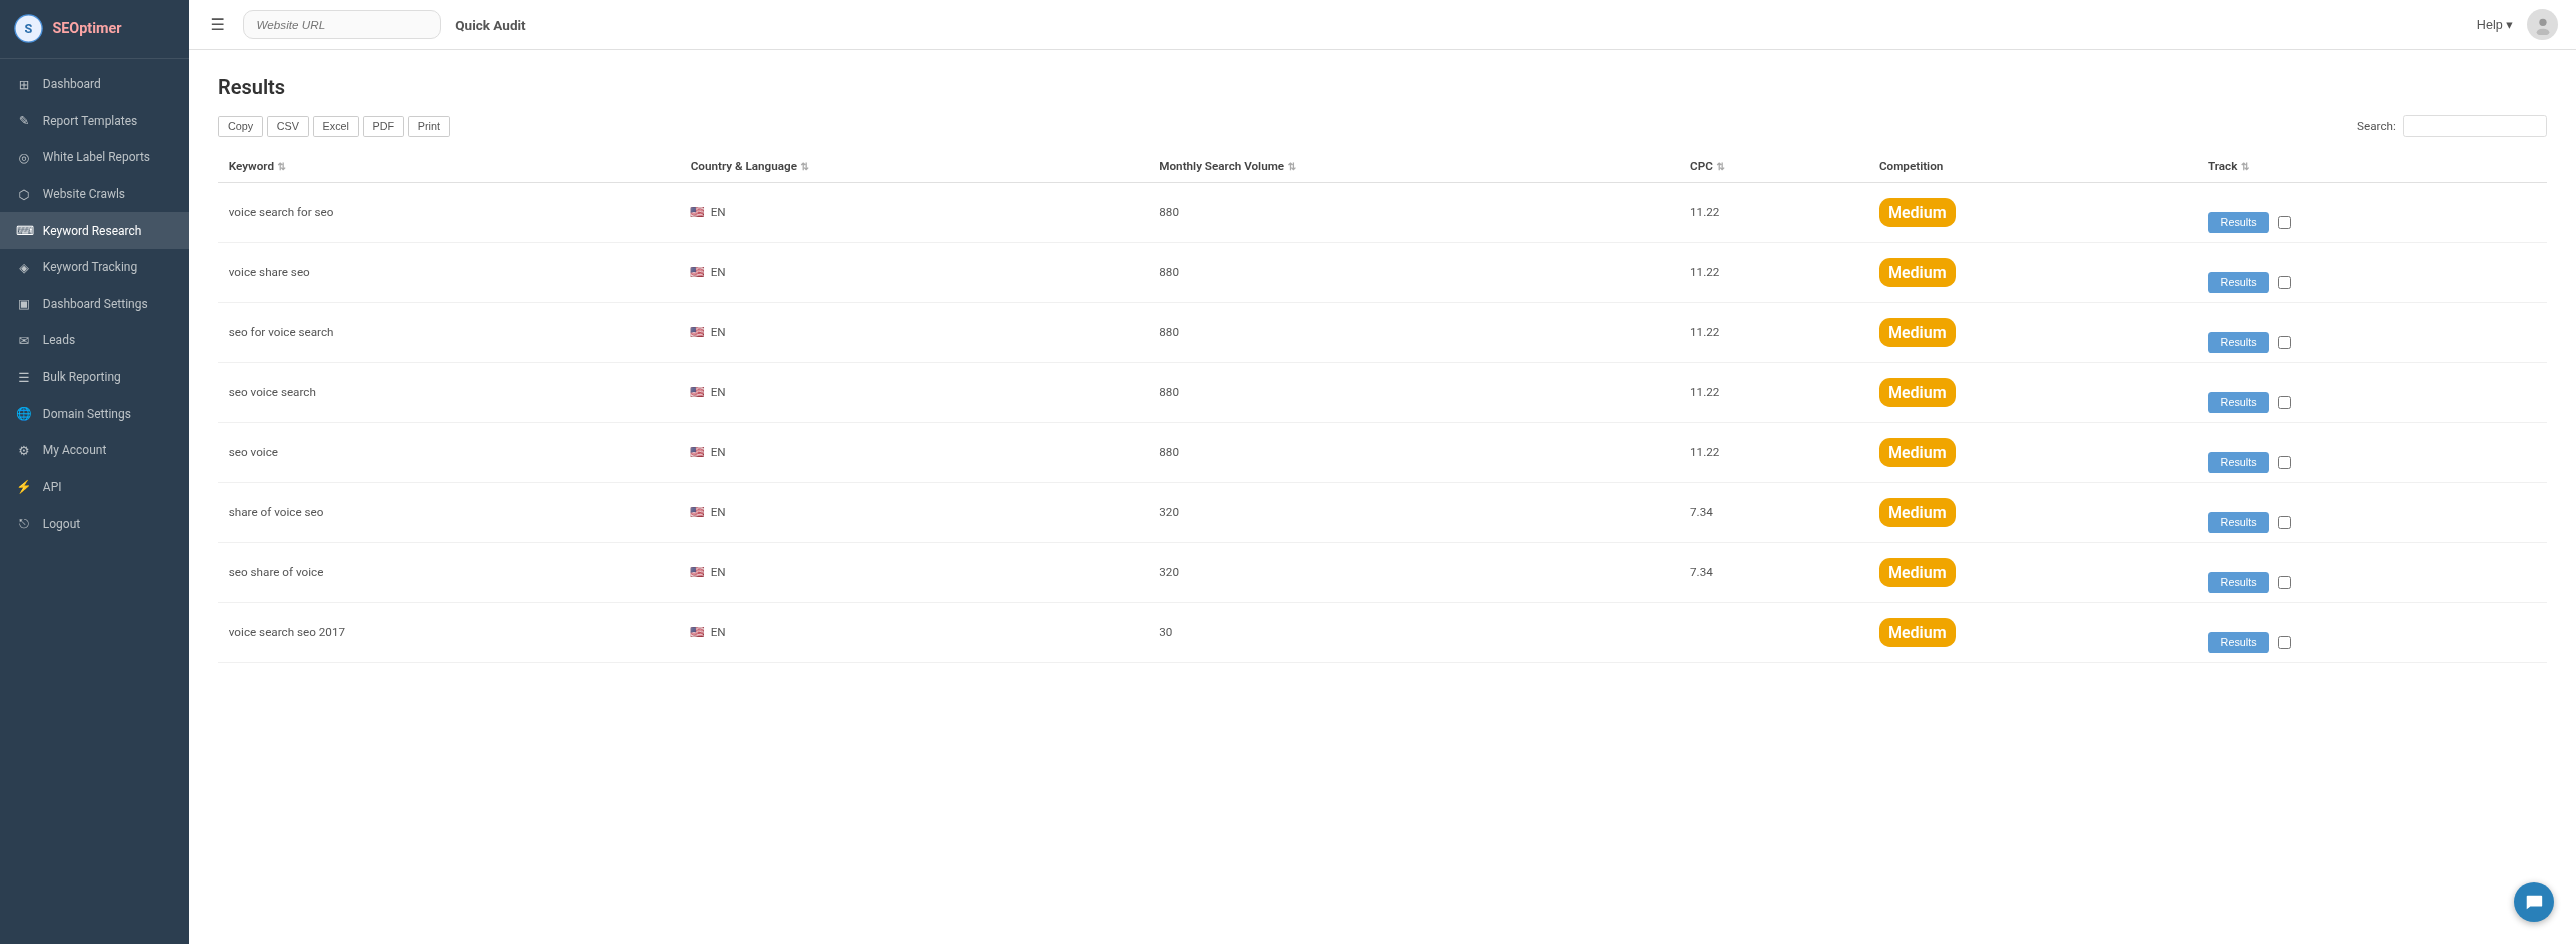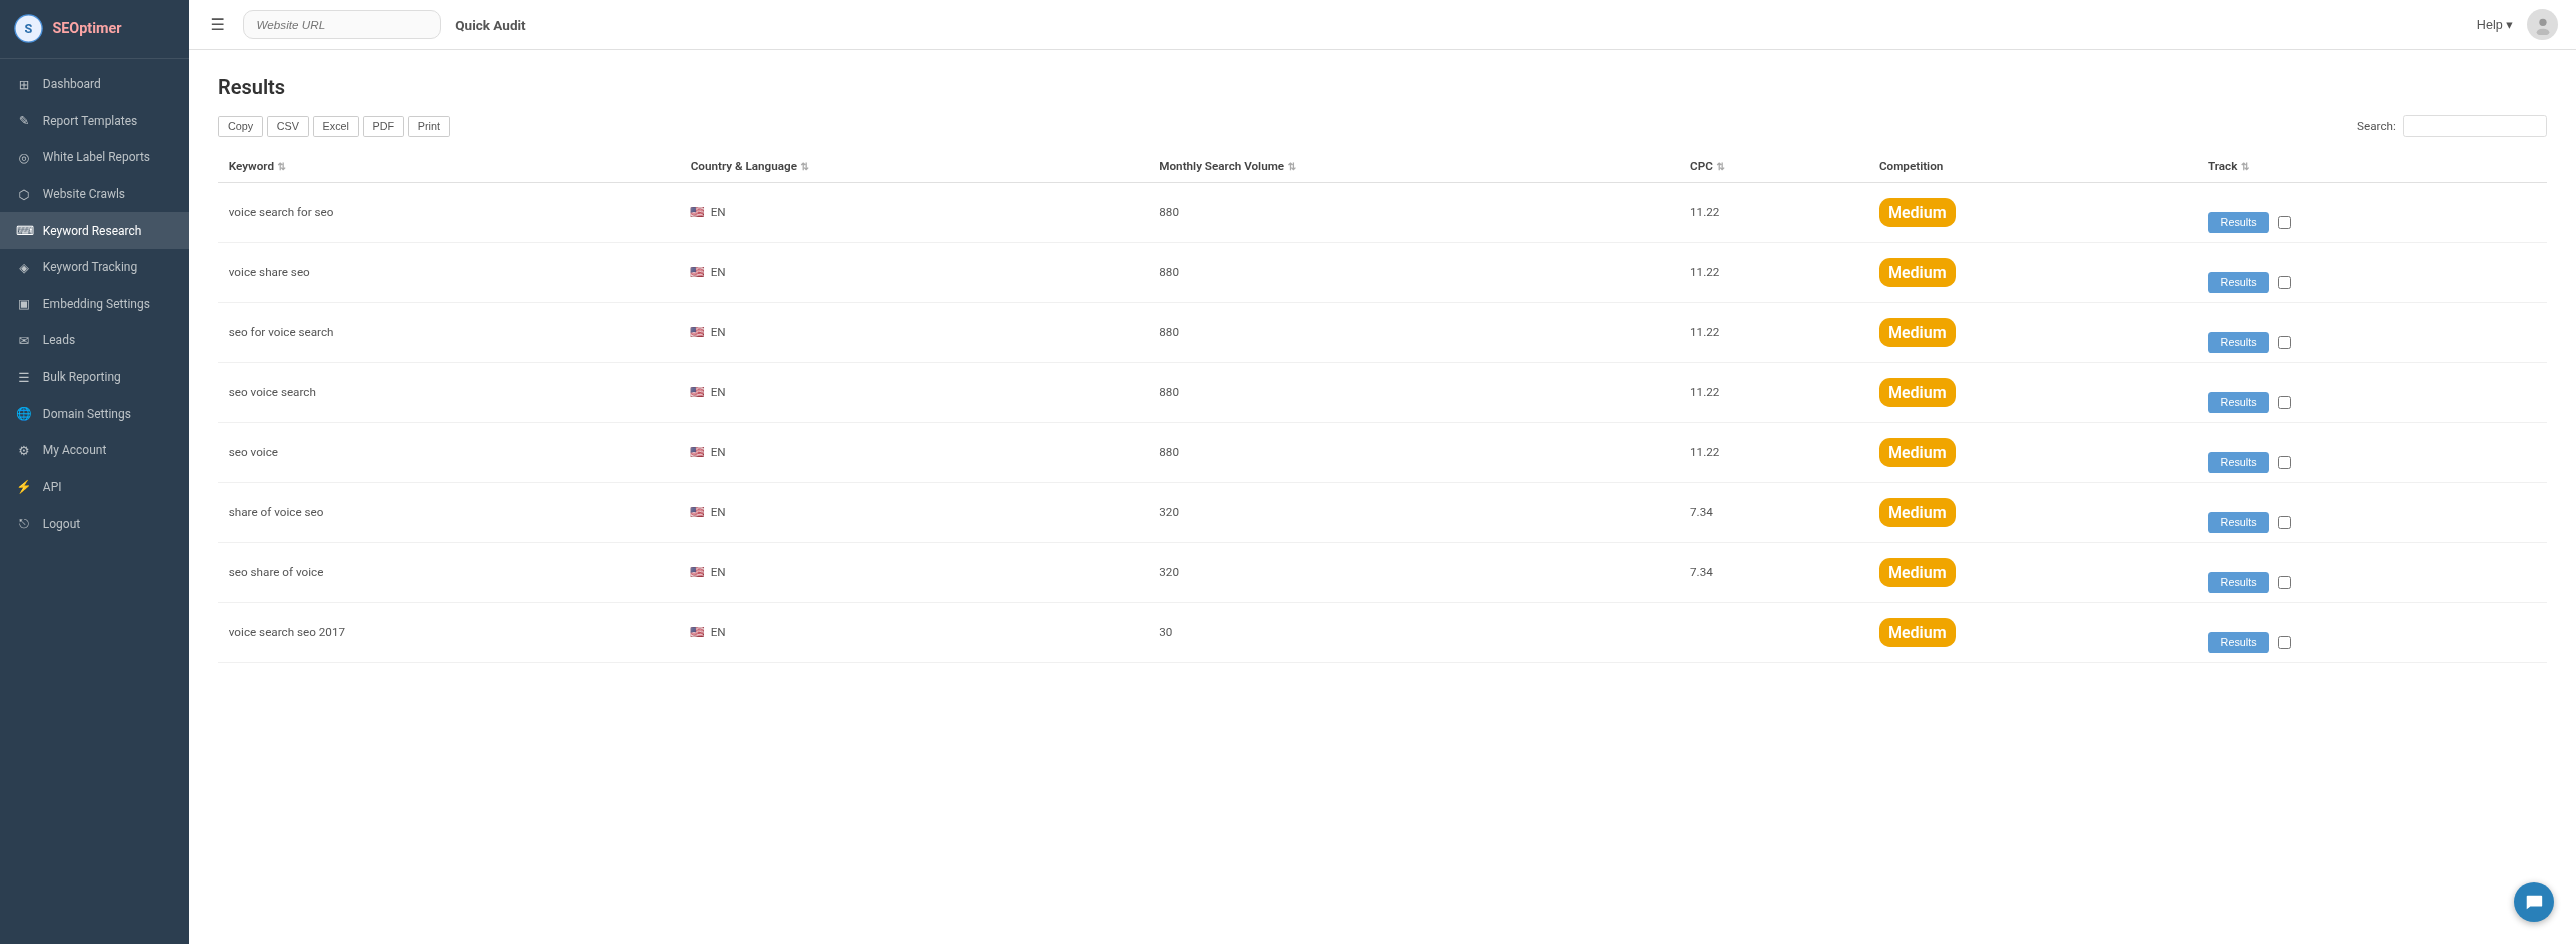--- a/index.html
+++ b/index.html
@@ -279,21 +279,21 @@
       <div class="sidebar-item active">
     <span class="icon">⌨</span>
     <span>Keyword Research</span>
   </div>
       <div class="sidebar-item">
     <span class="icon">◈</span>
     <span>Keyword Tracking</span>
   </div>
       <div class="sidebar-item">
     <span class="icon">▣</span>
-    <span>Embedding Settings</span>
+    <span>Dashboard Settings</span>
   </div>
       <div class="sidebar-item">
     <span class="icon">✉</span>
     <span>Leads</span>
   </div>
       <div class="sidebar-item">
     <span class="icon">☰</span>
     <span>Bulk Reporting</span>
   </div>
       <div class="sidebar-item">

